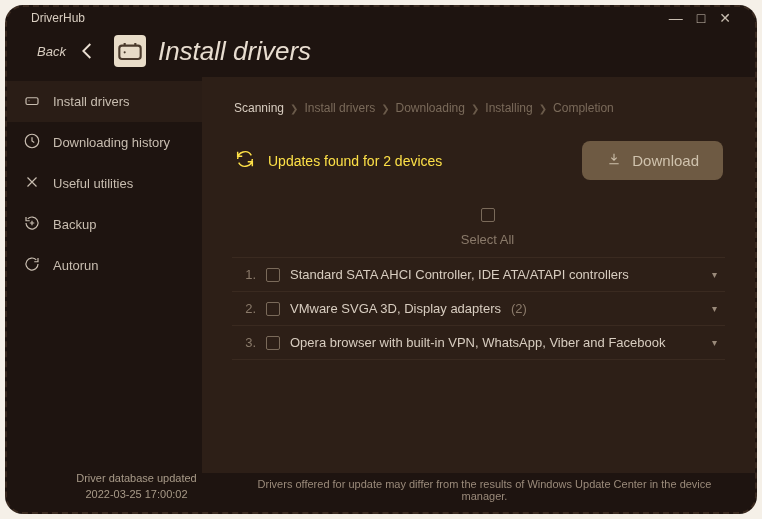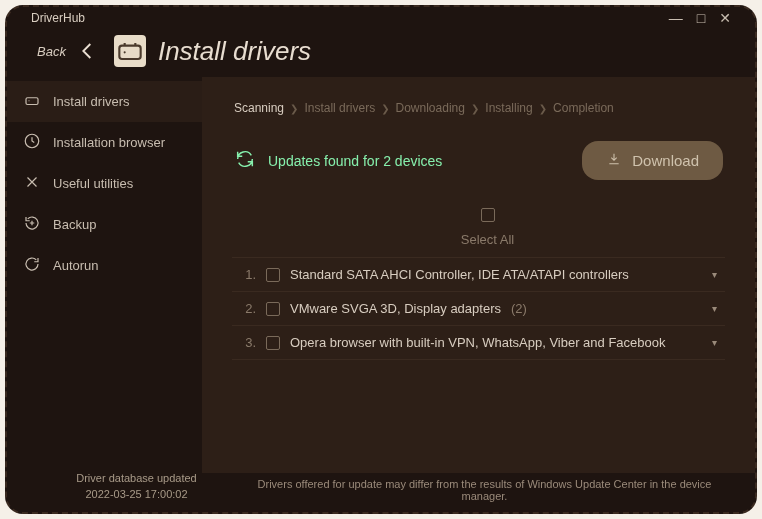--- a/index.html
+++ b/index.html
@@ -20,23 +20,23 @@
 .body { display: flex; height: 396px; }
 .sidebar { width: 195px; padding-top: 4px; }
 .side-item { display: flex; align-items: center; gap: 12px; padding: 10px 16px; color: #c8bdb0; font-size: 13px; cursor: pointer; }
 .side-item.active { background: #2a1d16; }
 .side-item svg { width: 18px; height: 18px; flex-shrink: 0; }
 .main { flex: 1; background: #2d1f17; padding: 12px; display: flex; flex-direction: column; }
 .breadcrumb { display: flex; align-items: center; gap: 6px; padding: 12px 20px; color: #7a6a5a; font-size: 12px; }
 .breadcrumb .active { color: #d8cdc0; }
 .bc-sep { color: #6a5a4a; font-size: 10px; }
 .updates-row { display: flex; align-items: center; justify-content: space-between; padding: 14px 20px 18px 20px; }
-.updates-left { display: flex; align-items: center; gap: 12px; color: #86efac; font-size: 14px; font-weight: 500; }
+.updates-left { display: flex; align-items: center; gap: 12px; color: #fde047; font-size: 14px; font-weight: 500; }
 .updates-left svg { width: 22px; height: 22px; }
-.download-btn { background: #6e5a43; color: #cfc2ad; padding: 10px 24px; border-radius: 16px; font-size: 15px; display: flex; align-items: center; gap: 10px; cursor: pointer; border: none; }
+.download-btn { background: #6e5a43; color: #cfc2ad; padding: 10px 24px; border-radius: 8px; font-size: 15px; display: flex; align-items: center; gap: 10px; cursor: pointer; border: none; }
 .download-btn svg { width: 16px; height: 16px; }
 .list { padding: 0 18px; }
 .select-all-row { display: flex; align-items: center; gap: 10px; padding: 10px 10px 10px 28px; color: #8a7a6a; font-size: 13px; border-bottom: 1px solid #3a2a20; flex-direction: column; }
 .checkbox { width: 14px; height: 14px; border: 1px solid #7a6a5a; border-radius: 2px; display: inline-block; }
 .list-row { display: flex; align-items: center; gap: 10px; padding: 9px 8px; color: #d8cdc0; font-size: 13px; border-bottom: 1px solid #3a2a20; cursor: pointer; }
 .list-row .num { color: #8a7a6a; width: 16px; text-align: right; }
 .list-row .count { color: #8a7a6a; }
 .list-row .chev { margin-left: auto; color: #9a8a7a; font-size: 10px; }
 .footer { position: absolute; bottom: 10px; left: 12px; right: 0; display: flex; align-items: flex-end; padding: 0 20px; color: #a89a88; font-size: 11px; }
 .footer-left { width: 195px; text-align: center; line-height: 1.4; }
@@ -84,21 +84,21 @@
               <rect x="4" y="9" width="16" height="9" rx="2"></rect>
               <circle cx="8" cy="13" r="0.8" fill="currentColor" stroke="none"></circle>
             </svg></span>
         <span>Install drivers</span>
       </div>
       <div class="side-item">
         <span><svg viewBox="0 0 24 24">
               <circle cx="12" cy="12" r="9"></circle>
               <path d="M12 7v5l3 2"></path>
             </svg></span>
-        <span>Installation browser</span>
+        <span>Downloading history</span>
       </div>
       <div class="side-item">
         <span><svg viewBox="0 0 24 24">
               <path d="M6 18L18 6M6 6l12 12"></path>
             </svg></span>
         <span>Useful utilities</span>
       </div>
       <div class="side-item">
         <span><svg viewBox="0 0 24 24">
               <path d="M4 12a8 8 0 1 0 2.3-5.6M4 4v5h5"></path>

